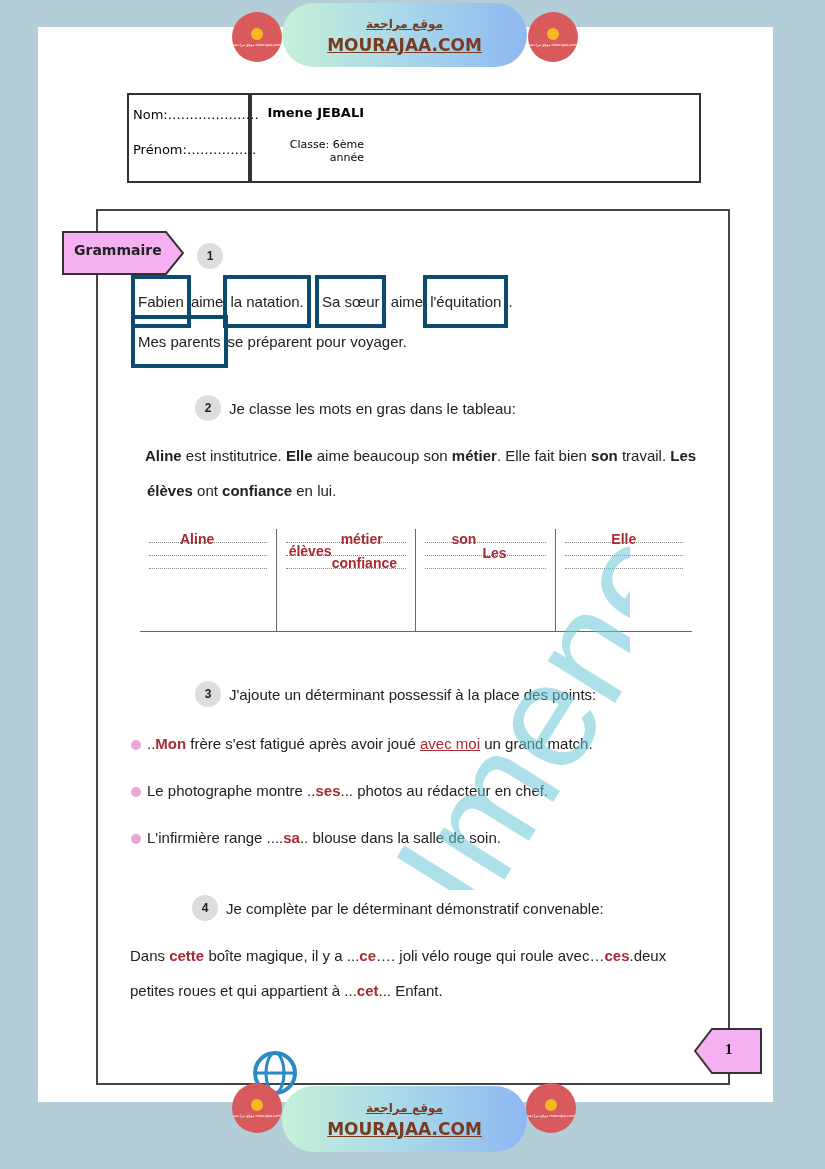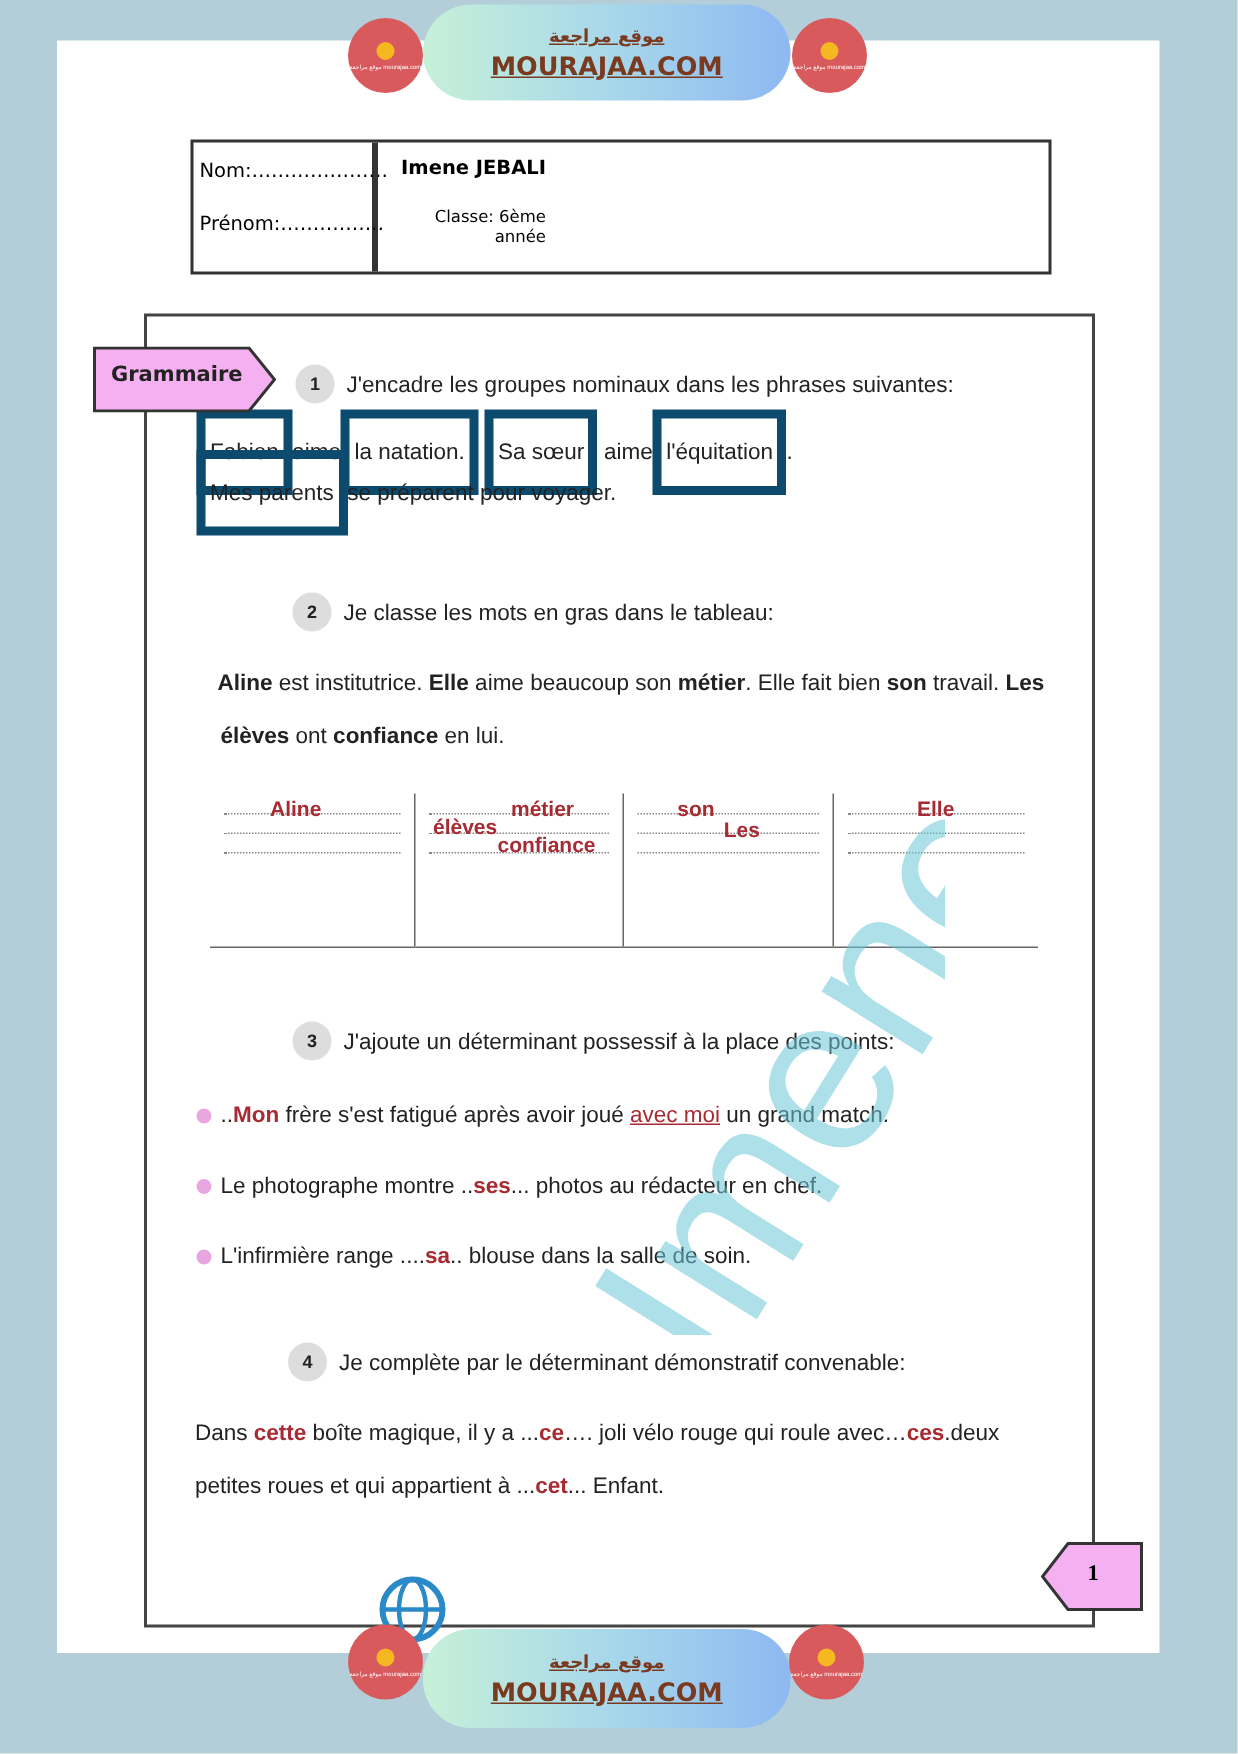--- a/index.html
+++ b/index.html
@@ -21,21 +21,21 @@
   .hdr .c3 .n{font-weight:bold;font-size:13px;margin-bottom:18px;}
   .hdr .c3 .cl{font-size:11px;}
   
   .frame{position:absolute;left:96px;top:209px;width:634px;height:876px;border:2px solid #444;box-sizing:border-box;}
   .tag{position:absolute;left:62px;top:231px;width:122px;height:44px;z-index:3;}
   .tag svg{position:absolute;left:0;top:0;}
   .tag span{position:absolute;left:12px;top:11px;font-family:"DejaVu Sans",sans-serif;font-weight:bold;font-size:14px;color:#222;}
   .num{display:inline-flex;width:26px;height:26px;border-radius:50%;background:#ddd;align-items:center;justify-content:center;font-weight:bold;font-size:12px;margin-right:8px;}
   .qtitle{position:absolute;font-size:15px;color:#222;display:flex;align-items:center;}
   .line{position:absolute;font-size:15px;color:#222;white-space:nowrap;}
-  .box{border:6px solid #0c4a6e;padding:14px 3px;}
+  .box{border:4px solid #0c4a6e;padding:14px 3px;}
   .ans{color:#a82a32;font-weight:bold;}
   .pdot{display:inline-block;width:10px;height:10px;border-radius:50%;background:#e8a6e0;margin-right:6px;vertical-align:middle;}
   
   .ctab{position:absolute;left:140px;top:529px;width:552px;height:103px;border-collapse:collapse;}
   .ctab th{color:#c23fc6;font-weight:normal;font-size:14px;height:22px;border-bottom:1px solid #666;border-top:1px solid #666;}
   .ctab td{vertical-align:top;border-bottom:1px solid #666;position:relative;height:78px;}
   .ctab th+th,.ctab td+td{border-left:1px solid #666;}
   .dots{border-bottom:1px dotted #888;height:12px;margin:0 8px;}
   .cw{position:absolute;color:#a82a32;font-weight:bold;font-size:14px;}
   .watermark{position:absolute;left:150px;top:330px;width:480px;height:560px;z-index:2;pointer-events:none;opacity:.55;}
@@ -81,26 +81,25 @@
     </svg>
   <span>Grammaire</span>
 </div>
 
 <svg class="watermark" viewBox="0 0 480 560">
   <text x="20" y="520" transform="rotate(-58 240 280)" font-family="Liberation Sans, sans-serif" font-size="150" fill="#6cc8d8">Imene JEBALI</text>
 </svg>
 
 <div class="qtitle" style="left:197px;top:243px;">
   <span class="num">1</span>
-  <span>J'encadre les groupes nominaux dans les phrases suivantes:</span>
 </div>
 <div class="line" style="left:131px;top:293px;">
   <span class="box">Fabien</span><span>aime</span><span class="box">la natation.</span> <span class="box">Sa sœur</span> <span>aime</span><span class="box">l'équitation</span><span>.</span>
 </div>
-<div class="line" style="left:131px;top:320px;">
+<div class="line" style="left:131px;top:333px;">
   <span class="box">Mes parents</span><span>se préparent pour voyager.</span>
 </div>
 
 <div class="qtitle" style="left:195px;top:395px;">
   <span class="num">2</span>
     <span>Je classe les mots en gras dans le tableau:</span>
 </div>
 <div class="line" style="left:145px;top:447px;">
   <b>Aline</b><span> est institutrice. </span><b>Elle</b><span> aime beaucoup son </span><b>métier</b><span>. Elle fait bien </span><b>son</b><span> travail. </span><b>Les</b>
 </div>

